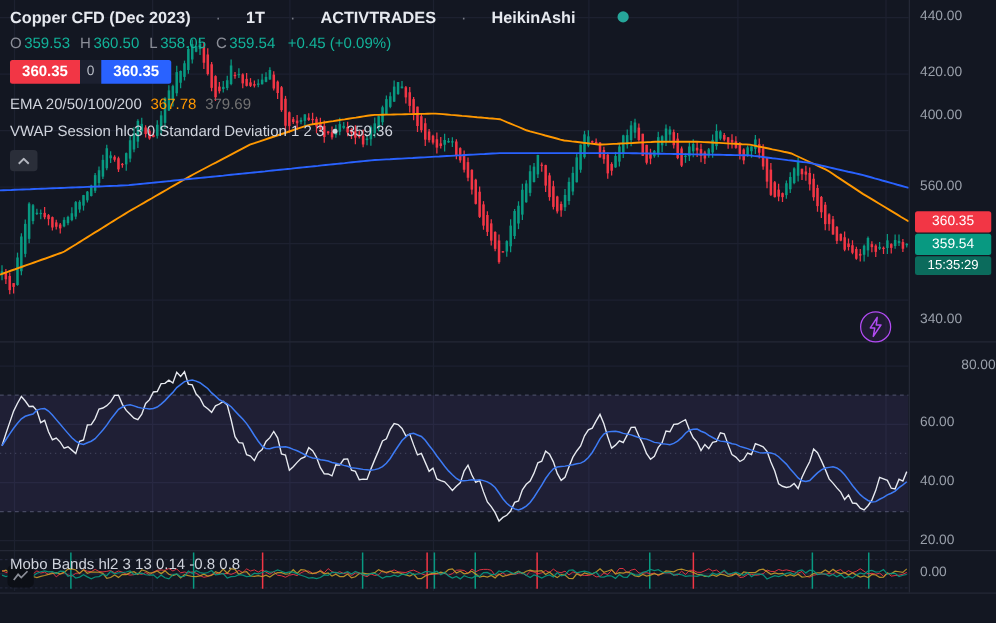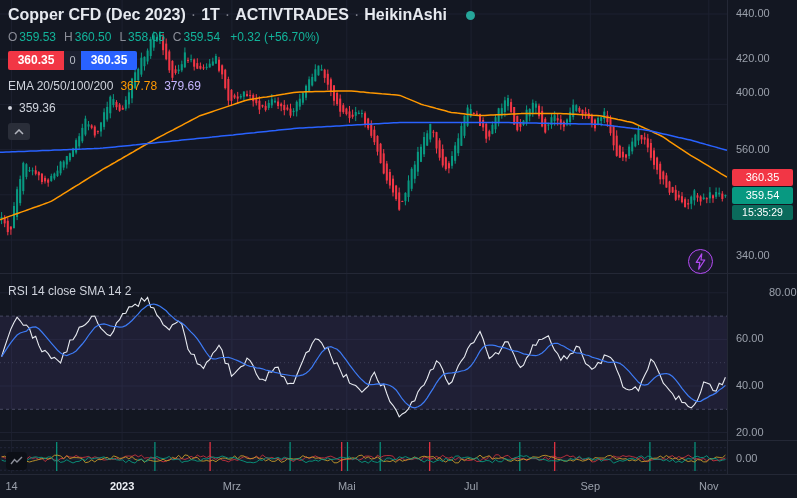--- a/index.html
+++ b/index.html
@@ -18,37 +18,37 @@
          font-size:11px;line-height:17px;text-align:center;z-index:6;}
   #badge-ask{background:#f23645;}
   #badge-last{background:#089981;}
   #badge-countdown{background:#0b6b5c;height:15px;line-height:15px;font-size:10.5px;}
   #time-axis{position:absolute;top:474px;left:0;width:727px;height:24px;z-index:5;}
   .time-label{position:absolute;top:6px;transform:translateX(-50%);font-size:11px;color:#9aa0ab;white-space:nowrap;}
   .time-label.major{color:#eceff4;font-weight:700;}
   #corner{position:absolute;top:474px;left:728px;width:69px;height:24px;}
   #legend{position:absolute;top:6px;left:8px;z-index:7;}
   .trow{display:flex;align-items:center;}
-  #title-row{font-size:16px;font-weight:700;color:#e6e9ef;margin-bottom:6px;gap:5px;white-space:nowrap;}
+  #title-row{font-size:13px;font-weight:700;color:#e6e9ef;margin-bottom:6px;gap:20px;white-space:nowrap;}
   #title-row .sep{color:#787b86;font-weight:400;}
   .status-dot{width:9px;height:9px;border-radius:50%;background:#26a69a;margin-left:14px;}
   #ohlc-row{font-size:12px;gap:2px;margin-bottom:7px;white-space:nowrap;}
   #ohlc-row .lbl{color:#8b8e98;margin-left:6px;}
   #ohlc-row .lbl.first{margin-left:0;}
   #ohlc-row .val{color:#12b39a;}
   #ohlc-row .chg{margin-left:8px;color:#12b39a;}
   #trade-row{display:flex;align-items:stretch;height:19px;margin-bottom:9px;width:-moz-fit-content;width:fit-content;}
   .btn{border:none;font-family:inherit;font-size:12px;font-weight:700;color:#fff;width:56px;height:19px;
        line-height:19px;text-align:center;padding:0;cursor:pointer;}
   .btn-sell{background:#f23645;border-radius:2px 0 0 2px;}
   .btn-buy{background:#2962ff;border-radius:0 2px 2px 0;}
   .spread{width:17px;background:#1c2030;color:#b8bcc6;font-size:11px;line-height:19px;text-align:center;}
   .ind-row{font-size:12px;color:#cfd3dc;margin-bottom:8px;display:flex;gap:7px;align-items:center;white-space:nowrap;}
   .v-orange{color:#ff9800;}
-  .v-blue{color:#c4b5fd;}
+  .v-blue{color:#737373;}
   .vwap-dot{width:4px;height:4px;border-radius:50%;background:#d1d4dc;display:inline-block;}
   .collapse-btn{width:22px;height:17px;background:#2a2e39;border:none;border-radius:3px;display:flex;
                 align-items:center;justify-content:center;padding:0;cursor:pointer;}
   .pane-legend{position:absolute;left:8px;font-size:12px;color:#cfd3dc;z-index:6;white-space:nowrap;}
   #rsi-legend{top:284px;}
   #mobo-legend{top:444px;}
   #lightning-btn{position:absolute;left:688px;top:249px;width:25px;height:25px;border-radius:50%;
                  border:1.5px solid #b24bf3;background:rgba(178,75,243,0.08);z-index:6;
                  display:flex;align-items:center;justify-content:center;box-sizing:border-box;}
   #tv-logo{position:absolute;left:6px;top:452px;width:21px;height:18px;border-radius:4px;background:#0c0f16;
@@ -612,29 +612,20 @@
       <div class="axis-label" style="top: 143px;">560.00</div>
       <div class="axis-label" style="top: 188px;">360.00</div>
       <div class="axis-label" style="top: 249px;">340.00</div>
       <div class="axis-label" style="top: 286px; padding-left: 33px;">80.00</div>
       <div class="axis-label" style="top: 332px;">60.00</div>
       <div class="axis-label" style="top: 379px;">40.00</div>
       <div class="axis-label" style="top: 426px;">20.00</div>
       <div class="axis-label" style="top: 452px;">0.00</div>
     </div>
 
-  <div id="time-axis">
-      <div class="time-label" style="left: 11.632px;">14</div>
-      <div class="time-label major" style="left: 122.136px;">2023</div>
-      <div class="time-label" style="left: 231.913px;">Mrz</div>
-      <div class="time-label" style="left: 346.779px;">Mai</div>
-      <div class="time-label" style="left: 471.096px;">Jul</div>
-      <div class="time-label" style="left: 590.324px;">Sep</div>
-      <div class="time-label" style="left: 708.825px;">Nov</div>
-    </div>
   <div id="corner"></div>
 
   <div id="legend">
     <div class="trow" id="title-row">
       <span>Copper CFD (Dec 2023)</span>
       <span class="sep">·</span>
       <span>1T</span>
       <span class="sep">·</span>
       <span>ACTIVTRADES</span>
       <span class="sep">·</span>
@@ -643,44 +634,45 @@
     </div>
     <div class="trow" id="ohlc-row">
       <span class="lbl first">O</span>
       <span class="val">359.53</span>
       <span class="lbl">H</span>
       <span class="val">360.50</span>
       <span class="lbl">L</span>
       <span class="val">358.05</span>
       <span class="lbl">C</span>
       <span class="val">359.54</span>
-      <span class="chg">+0.32 (+56.70%)</span>
+      <span class="chg">+0.45 (+0.09%)</span>
     </div>
     <div id="trade-row">
       <button class="btn btn-sell">360.35</button>
       <span class="spread">0</span>
       <button class="btn btn-buy">360.35</button>
     </div>
     <div class="ind-row">
       <span>EMA 20/50/100/200</span>
       <span class="v-orange">367.78</span>
       <span class="v-blue">379.69</span>
     </div>
     <div class="ind-row">
+      <span>VWAP Session hlc3 0 Standard Deviation 1 2 3</span>
       <span class="vwap-dot"></span>
       <span>359.36</span>
     </div>
     <button class="collapse-btn">
       <svg width="10" height="6" viewBox="0 0 10 6">
         <path d="M1 5 L5 1 L9 5" stroke="#b2b5be" stroke-width="1.5" fill="none"></path>
       </svg>
     </button>
   </div>
 
-  <div class="pane-legend" id="rsi-legend">RSI 14 close SMA 14 2</div>
+  <div class="pane-legend" id="mobo-legend">Mobo Bands hl2 3 13 0.14 -0.8 0.8</div>
 
   <div id="lightning-btn">
     <svg width="13" height="17" viewBox="0 0 14 20">
       <path d="M8.5 1 L2 11 h4.2 L4.8 19 L12 8.2 H7.6 Z" fill="none" stroke="#b24bf3" stroke-width="1.4" stroke-linejoin="round"></path>
     </svg>
   </div>
 
   <div id="tv-logo">
     <svg width="13" height="10" viewBox="0 0 13 10">
       <path d="M1 8 L4.5 3.5 L7 6 L12 1" stroke="#8b8e98" stroke-width="1.4" fill="none"></path>

